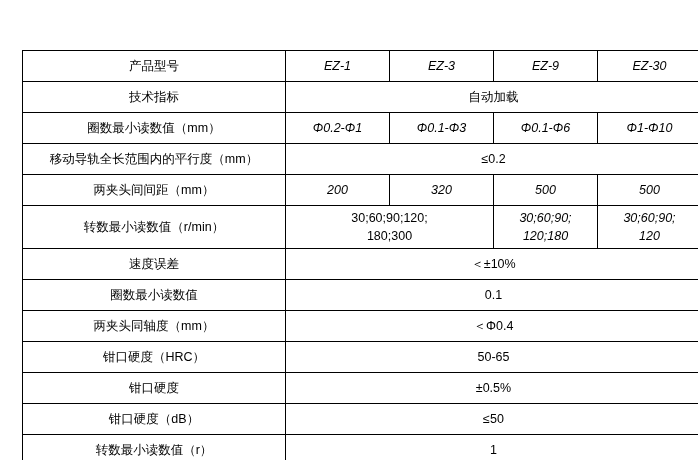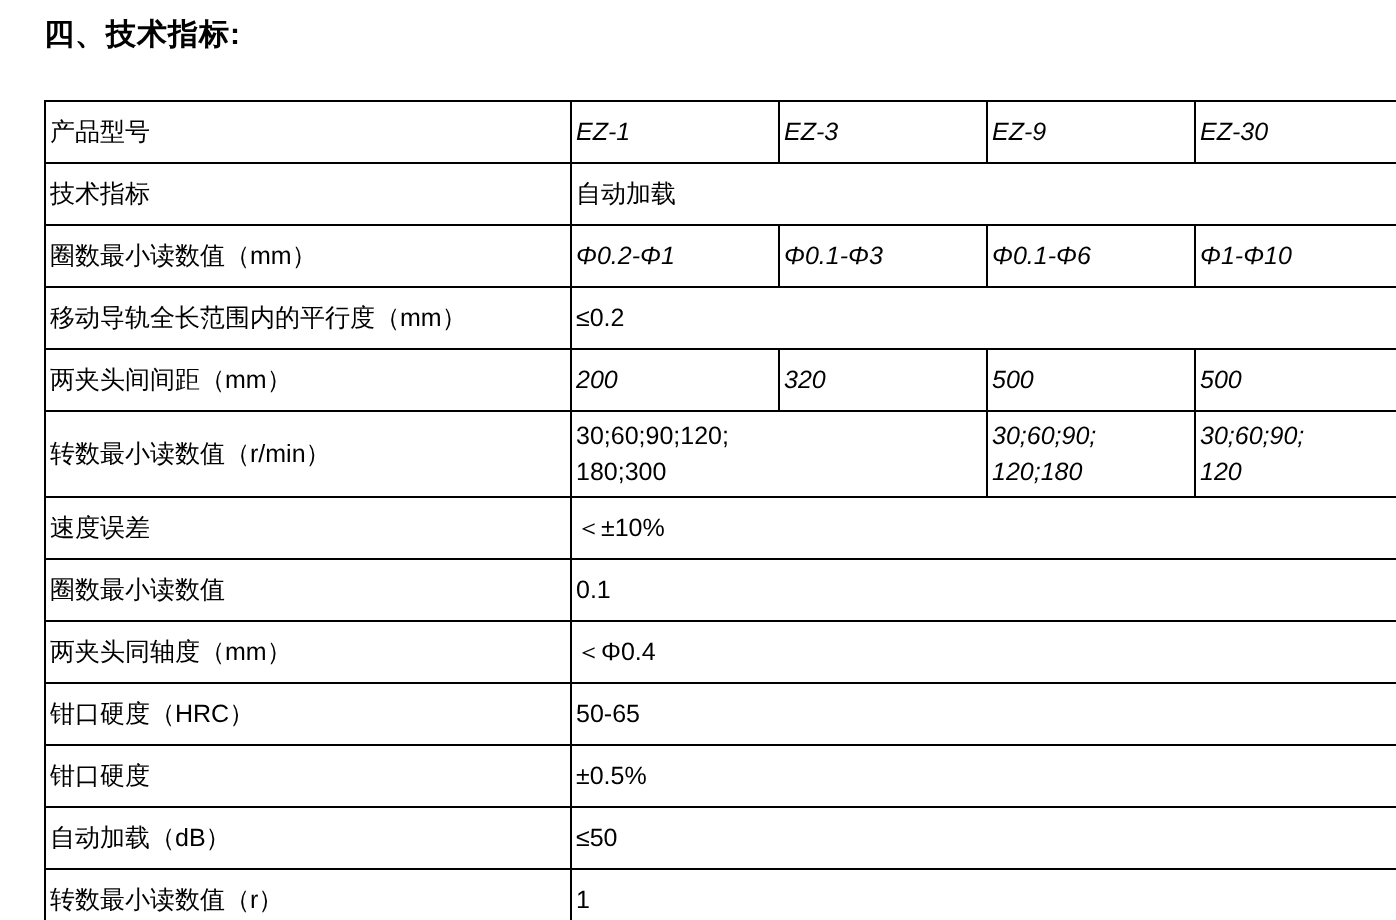--- a/index.html
+++ b/index.html
@@ -32,21 +32,21 @@
     position: absolute;
     left: 22px;
     top: 50px;
     width: 654px;
     border-collapse: collapse;
     table-layout: fixed;
   }
   .spec-table td {
     border: 1px solid #000000;
     font-size: 12.5px;
-    text-align: left;
+    text-align: center;
     vertical-align: middle;
     padding: 3px 2px;
     line-height: 1.45;
     height: 24px;
   }
   .label-cell {
     width: 258px;
   }
   .val-cell {
     width: 99px;
@@ -60,21 +60,20 @@
   }
   .small-text {
     font-size: 11.5px;
   }
 </style>
 </head>
 <body>
 
 <div class="page">
 
-  <div class="section-heading">四、技术指标:</div>
 
   <table class="spec-table">
     <tbody>
 
       <tr>
         <td class="label-cell">产品型号</td>
         <td class="val-cell">EZ-1</td>
         <td class="val-cell">EZ-3</td>
         <td class="val-cell">EZ-9</td>
         <td class="val-cell">EZ-30</td>
@@ -132,21 +131,21 @@
         <td class="label-cell">钳口硬度（HRC）</td>
         <td colspan="4">50-65</td>
       </tr>
 
       <tr>
         <td class="label-cell">钳口硬度</td>
         <td colspan="4">±0.5%</td>
       </tr>
 
       <tr>
-        <td class="label-cell">自动加载（dB）</td>
+        <td class="label-cell">钳口硬度（dB）</td>
         <td colspan="4">≤50</td>
       </tr>
 
       <tr>
         <td class="label-cell">转数最小读数值（r）</td>
         <td colspan="4">1</td>
       </tr>
 
     </tbody>
   </table>

